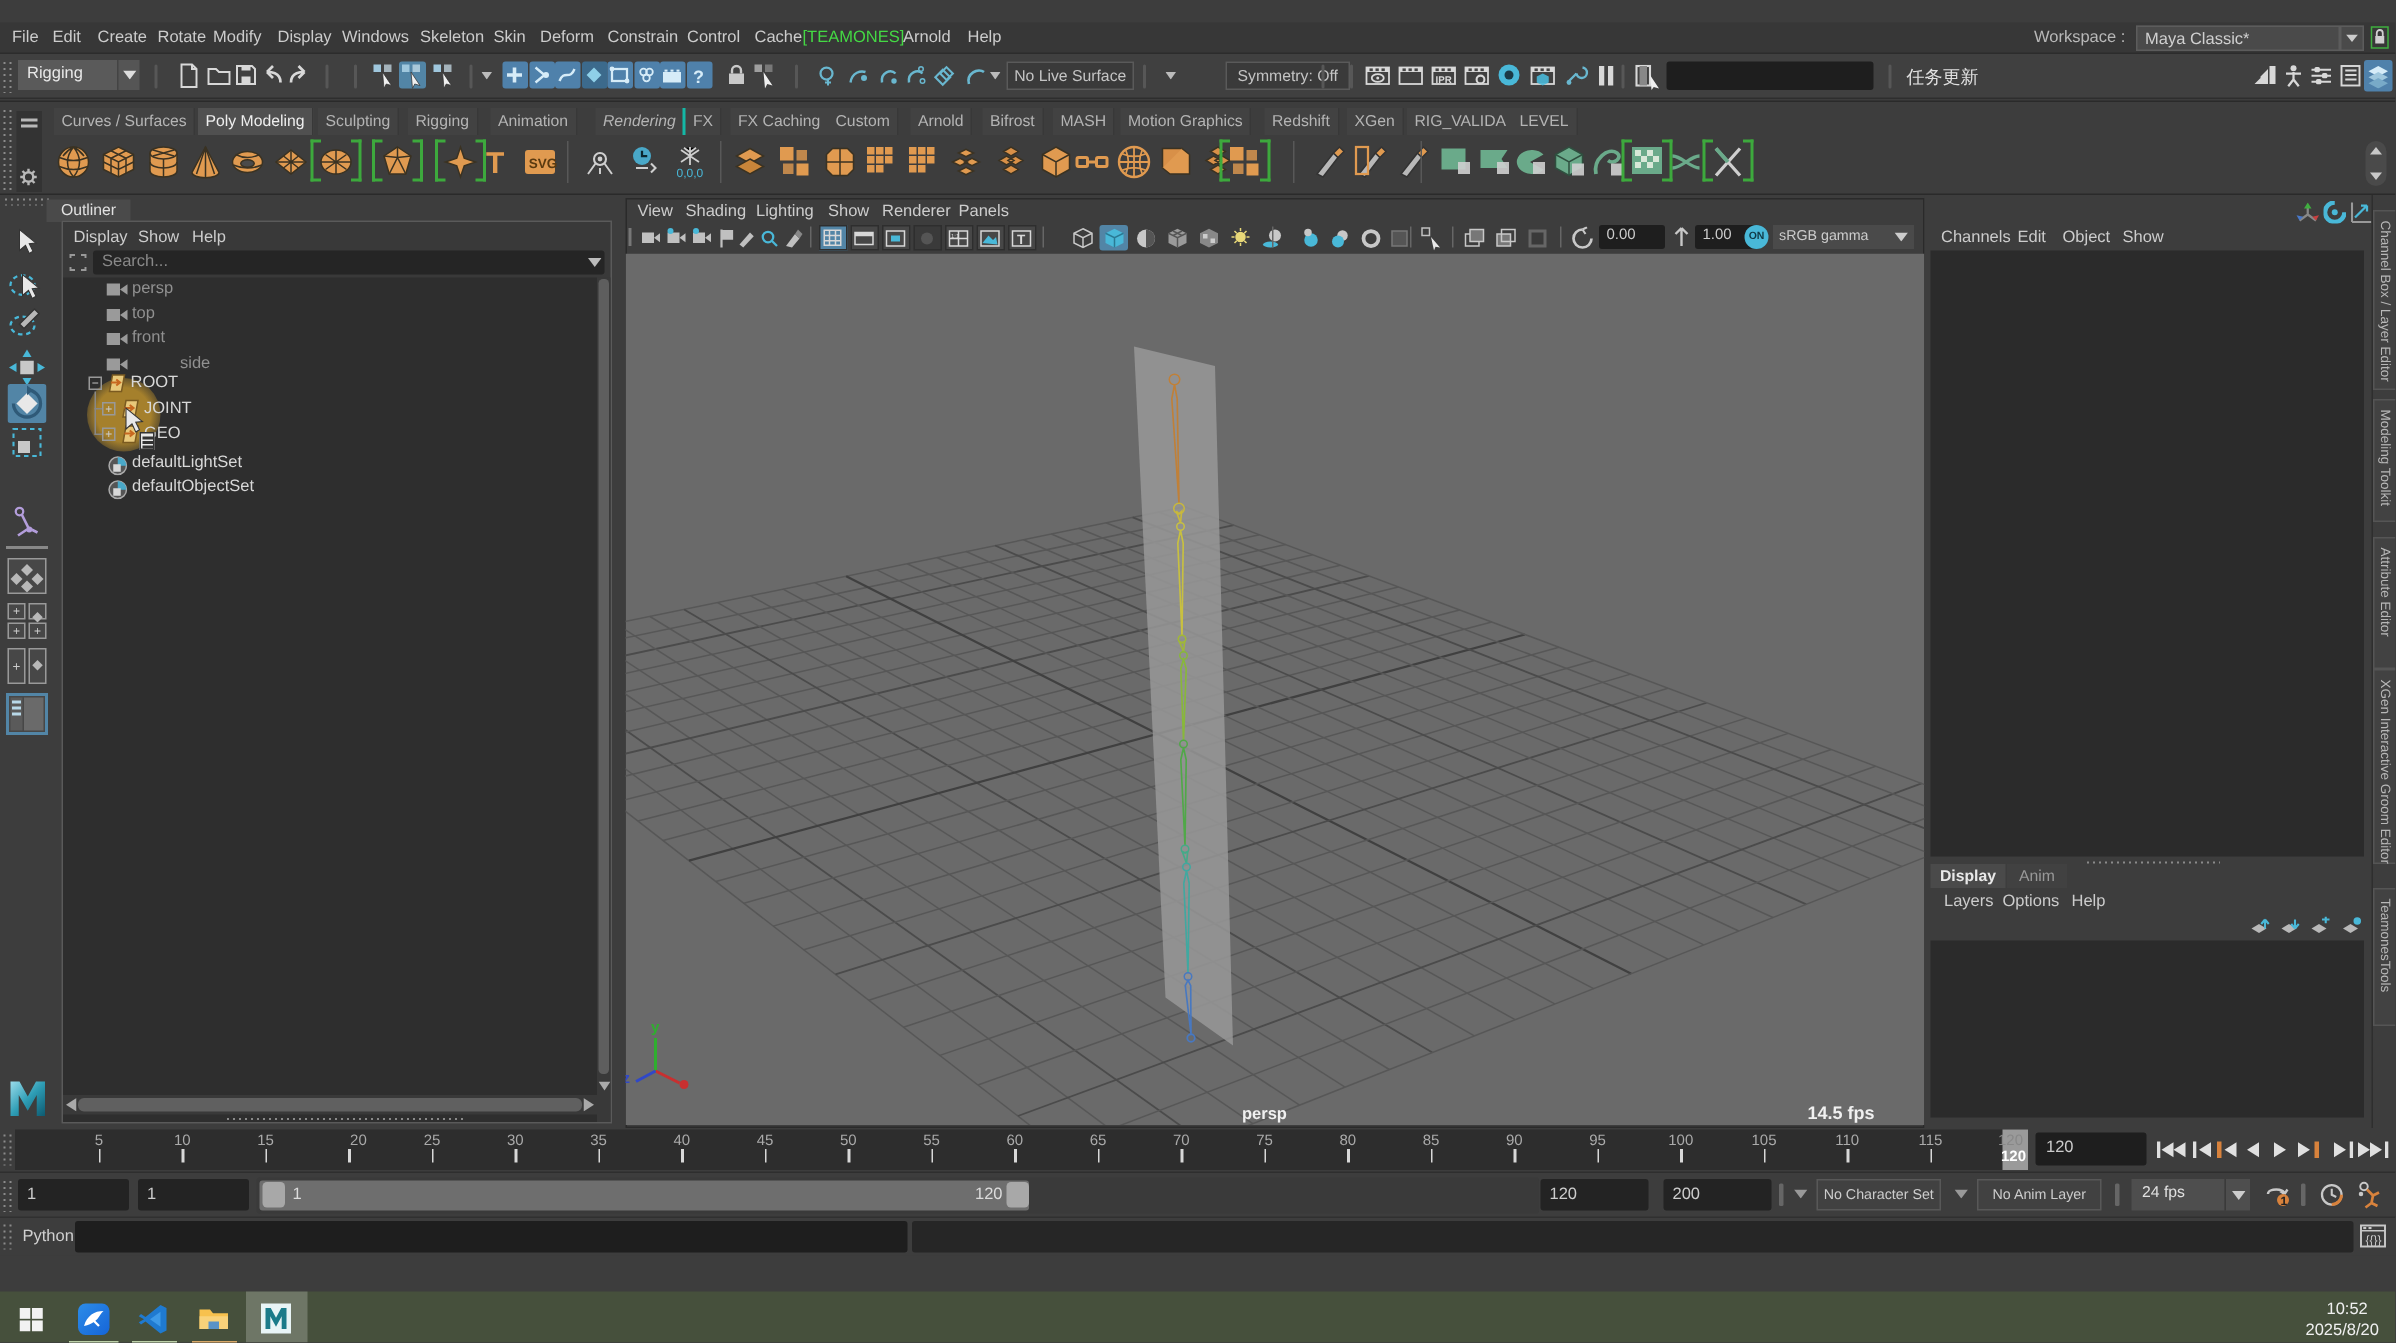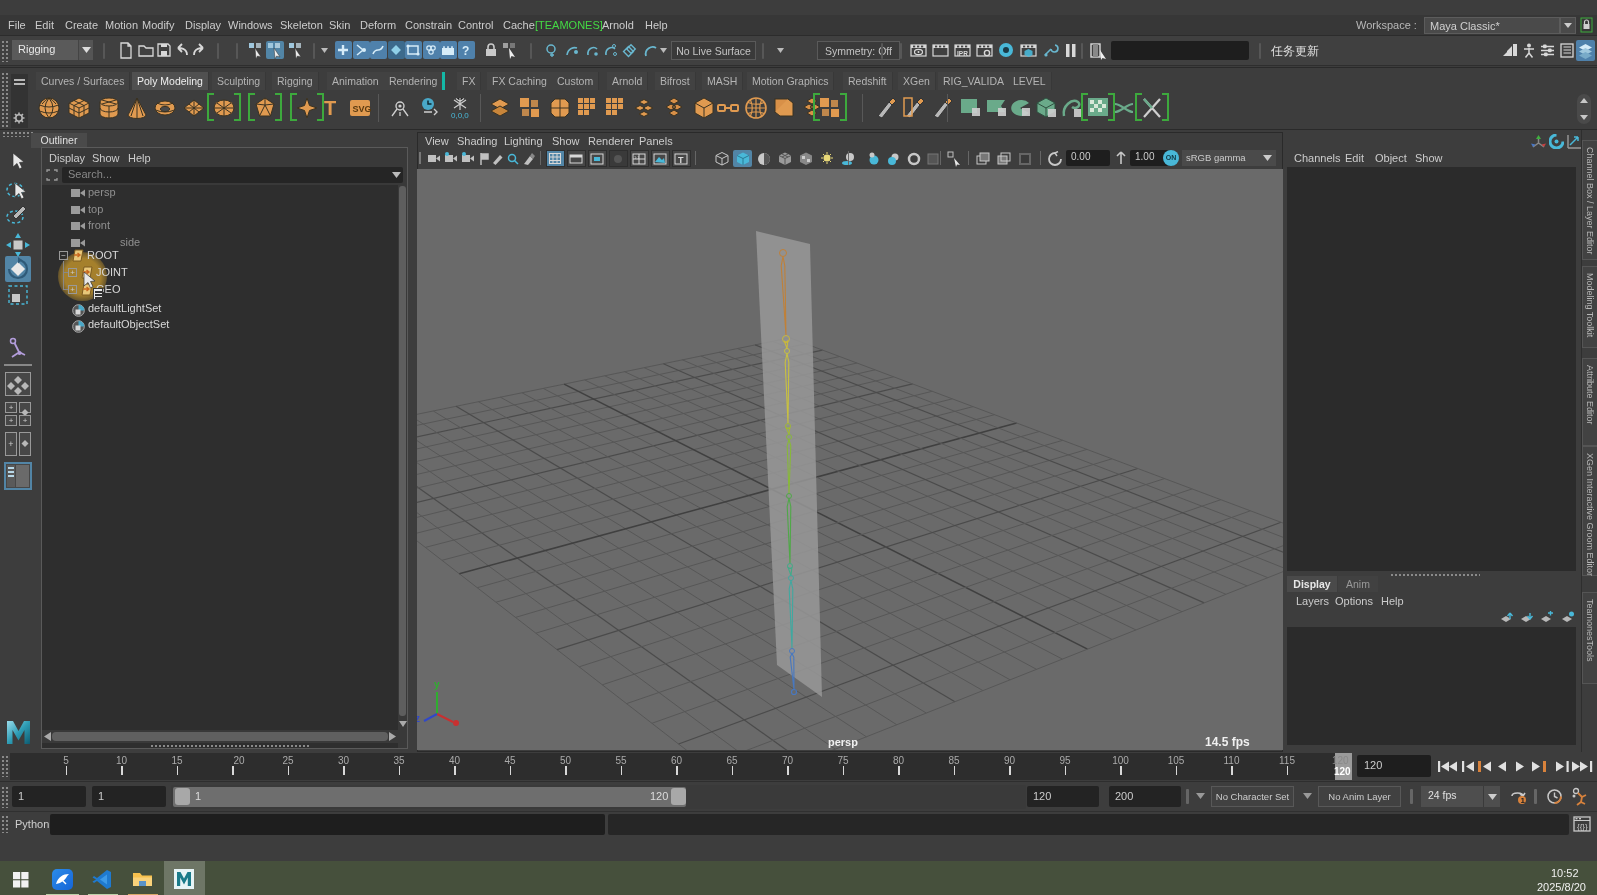--- a/index.html
+++ b/index.html
@@ -6,21 +6,21 @@
 #root{position:relative;width:1597px;height:895px;}
 .dots{background-image:radial-gradient(circle,#8a8a8a 0.8px,transparent 0.9px);background-size:4px 4px;}
 </style></head><body>
 <div id="root">
 
 
 <div class="abs" style="left:0;top:15px;width:1597px;height:21px;background:#373737;border-bottom:1px solid #2c2c2c;font-size:11px;color:#cccccc;">
 <span class="abs" style="left:8px;top:4px;">File</span>
       <span class="abs" style="left:35px;top:4px;">Edit</span>
       <span class="abs" style="left:65px;top:4px;">Create</span>
-      <span class="abs" style="left:105px;top:4px;">Motion</span>
+      <span class="abs" style="left:105px;top:4px;">Rotate</span>
       <span class="abs" style="left:142px;top:4px;">Modify</span>
       <span class="abs" style="left:185px;top:4px;">Display</span>
       <span class="abs" style="left:228px;top:4px;">Windows</span>
       <span class="abs" style="left:280px;top:4px;">Skeleton</span>
       <span class="abs" style="left:329px;top:4px;">Skin</span>
       <span class="abs" style="left:360px;top:4px;">Deform</span>
       <span class="abs" style="left:405px;top:4px;">Constrain</span>
       <span class="abs" style="left:458px;top:4px;">Control</span>
       <span class="abs" style="left:503px;top:4px;">Cache</span>
       <span class="abs" style="left:535px;top:4px;"><span style="color:#44d944">[TEAMONES]</span></span>
@@ -257,21 +257,21 @@
             <path d="M6 0.5 V2.5 M6 9.5 V11.5 M0.5 6 H2.5 M9.5 6 H11.5 M2 2 L3.5 3.5 M8.5 8.5 L10 10 M10 2 L8.5 3.5 M3.5 8.5 L2 10"></path>
           </g>
         </svg>
  </div>
  <div class="abs" style="left:0px;top:1px;width:1572px;height:20px;">
         <div class="abs" style="left:36px;top:3px;height:18px;background:#424242;color:#b4b4b4;font-size:10.5px;padding:3px 5px;border-right:1px solid #383838;">Curves / Surfaces</div>
         <div class="abs" style="left:132px;top:3px;height:18px;background:#505050;color:#eeeeee;font-size:10.5px;padding:3px 5px;border-right:1px solid #383838;">Poly Modeling</div>
         <div class="abs" style="left:212px;top:3px;height:18px;background:#424242;color:#b4b4b4;font-size:10.5px;padding:3px 5px;border-right:1px solid #383838;">Sculpting</div>
         <div class="abs" style="left:272px;top:3px;height:18px;background:#424242;color:#b4b4b4;font-size:10.5px;padding:3px 5px;border-right:1px solid #383838;">Rigging</div>
         <div class="abs" style="left:327px;top:3px;height:18px;background:#424242;color:#b4b4b4;font-size:10.5px;padding:3px 5px;border-right:1px solid #383838;">Animation</div>
-        <div class="abs" style="left:384px;top:3px;height:18px;background:#424242;color:#b4b4b4;font-size:10.5px;padding:3px 5px;border-right:3px solid #14b8a6;">Rendering</div>
+        <div class="abs" style="left:397px;top:3px;height:18px;background:#424242;color:#b4b4b4;font-size:10.5px;padding:3px 5px;border-right:3px solid #14b8a6;font-style:italic;">Rendering</div>
         <div class="abs" style="left:457px;top:3px;height:18px;background:#424242;color:#b4b4b4;font-size:10.5px;padding:3px 5px;border-right:1px solid #383838;">FX</div>
         <div class="abs" style="left:487px;top:3px;height:18px;background:#424242;color:#b4b4b4;font-size:10.5px;padding:3px 5px;border-right:1px solid #383838;">FX Caching</div>
         <div class="abs" style="left:552px;top:3px;height:18px;background:#424242;color:#b4b4b4;font-size:10.5px;padding:3px 5px;border-right:1px solid #383838;">Custom</div>
         <div class="abs" style="left:607px;top:3px;height:18px;background:#424242;color:#b4b4b4;font-size:10.5px;padding:3px 5px;border-right:1px solid #383838;">Arnold</div>
         <div class="abs" style="left:655px;top:3px;height:18px;background:#424242;color:#b4b4b4;font-size:10.5px;padding:3px 5px;border-right:1px solid #383838;">Bifrost</div>
         <div class="abs" style="left:702px;top:3px;height:18px;background:#424242;color:#b4b4b4;font-size:10.5px;padding:3px 5px;border-right:1px solid #383838;">MASH</div>
         <div class="abs" style="left:747px;top:3px;height:18px;background:#424242;color:#b4b4b4;font-size:10.5px;padding:3px 5px;border-right:1px solid #383838;">Motion Graphics</div>
         <div class="abs" style="left:843px;top:3px;height:18px;background:#424242;color:#b4b4b4;font-size:10.5px;padding:3px 5px;border-right:1px solid #383838;">Redshift</div>
         <div class="abs" style="left:898px;top:3px;height:18px;background:#424242;color:#b4b4b4;font-size:10.5px;padding:3px 5px;border-right:1px solid #383838;">XGen</div>
         <div class="abs" style="left:938px;top:3px;height:18px;background:#424242;color:#b4b4b4;font-size:10.5px;padding:3px 5px;border-right:1px solid #383838;">RIG_VALIDA</div>

